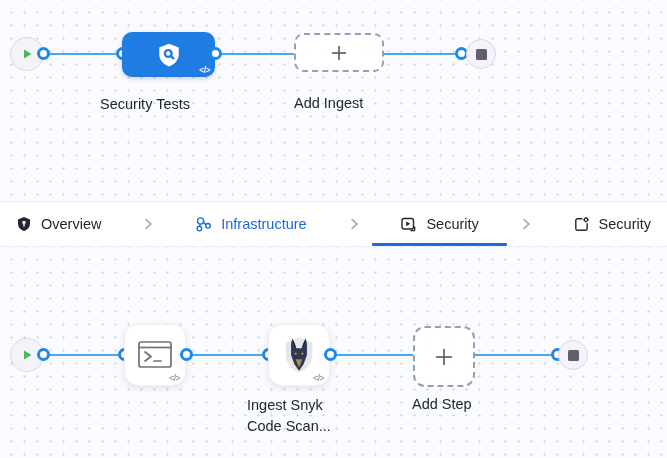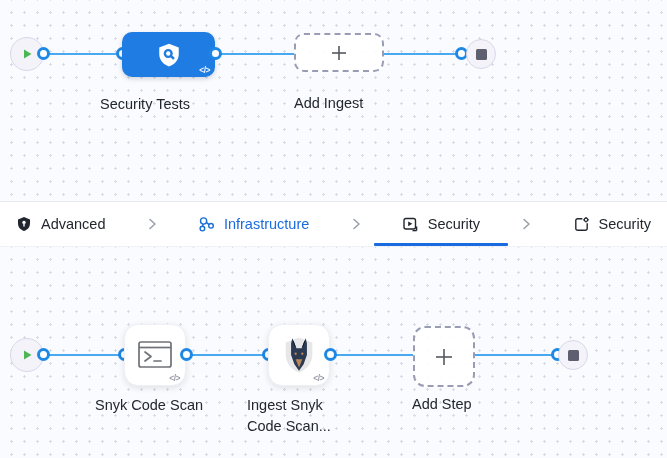--- a/index.html
+++ b/index.html
@@ -109,21 +109,21 @@
   </div>
 
   <div class="tabbar">
 
     <div class="tab">
       <svg width="16" height="16" viewBox="0 0 16 16">
         <path d="M8 1 L14 3.4 V7.4 C14 11 11.6 13.7 8 15 C4.4 13.7 2 11 2 7.4 V3.4 Z" fill="#22272f"></path>
         <circle cx="8" cy="6.4" r="1.7" fill="#fff"></circle>
         <line x1="8" y1="8" x2="8" y2="10.4" stroke="#fff" stroke-width="1.4"></line>
       </svg>
-      <span class="tab-label">Advanced</span>
+      <span class="tab-label">Overview</span>
     </div>
 
     <div class="sep">
       <svg width="14" height="14" viewBox="0 0 14 14">
           <polyline points="5,2.5 10,7 5,11.5" fill="none" stroke="#9ba0ad" stroke-width="1.6" stroke-linecap="round" stroke-linejoin="round"></polyline>
         </svg>
     </div>
 
     <div class="tab visited">
       <svg width="17" height="17" viewBox="0 0 17 17">
@@ -216,18 +216,17 @@
         <line x1="11" y1="3" x2="11" y2="19" stroke="#55585f" stroke-width="1.6"></line>
         <line x1="3" y1="11" x2="19" y2="11" stroke="#55585f" stroke-width="1.6"></line>
       </svg>
     </div>
 
     <div class="port" style="left:551px; top:101px;"></div>
     <div class="round-node end" style="left:558px; top:93px;">
       <div class="stop-square"></div>
     </div>
 
-    <div class="node-label" style="left:95px; top:148px; width:120px;">Snyk Code Scan</div>
     <div class="node-label" style="left:412px; top:147px; width:64px;">Add Step</div>
     <div class="node-label" style="left:247px; top:148px; width:104px;">Ingest Snyk Code Scan...</div>
   </div>
 
 </div>
 
 </body></html>

